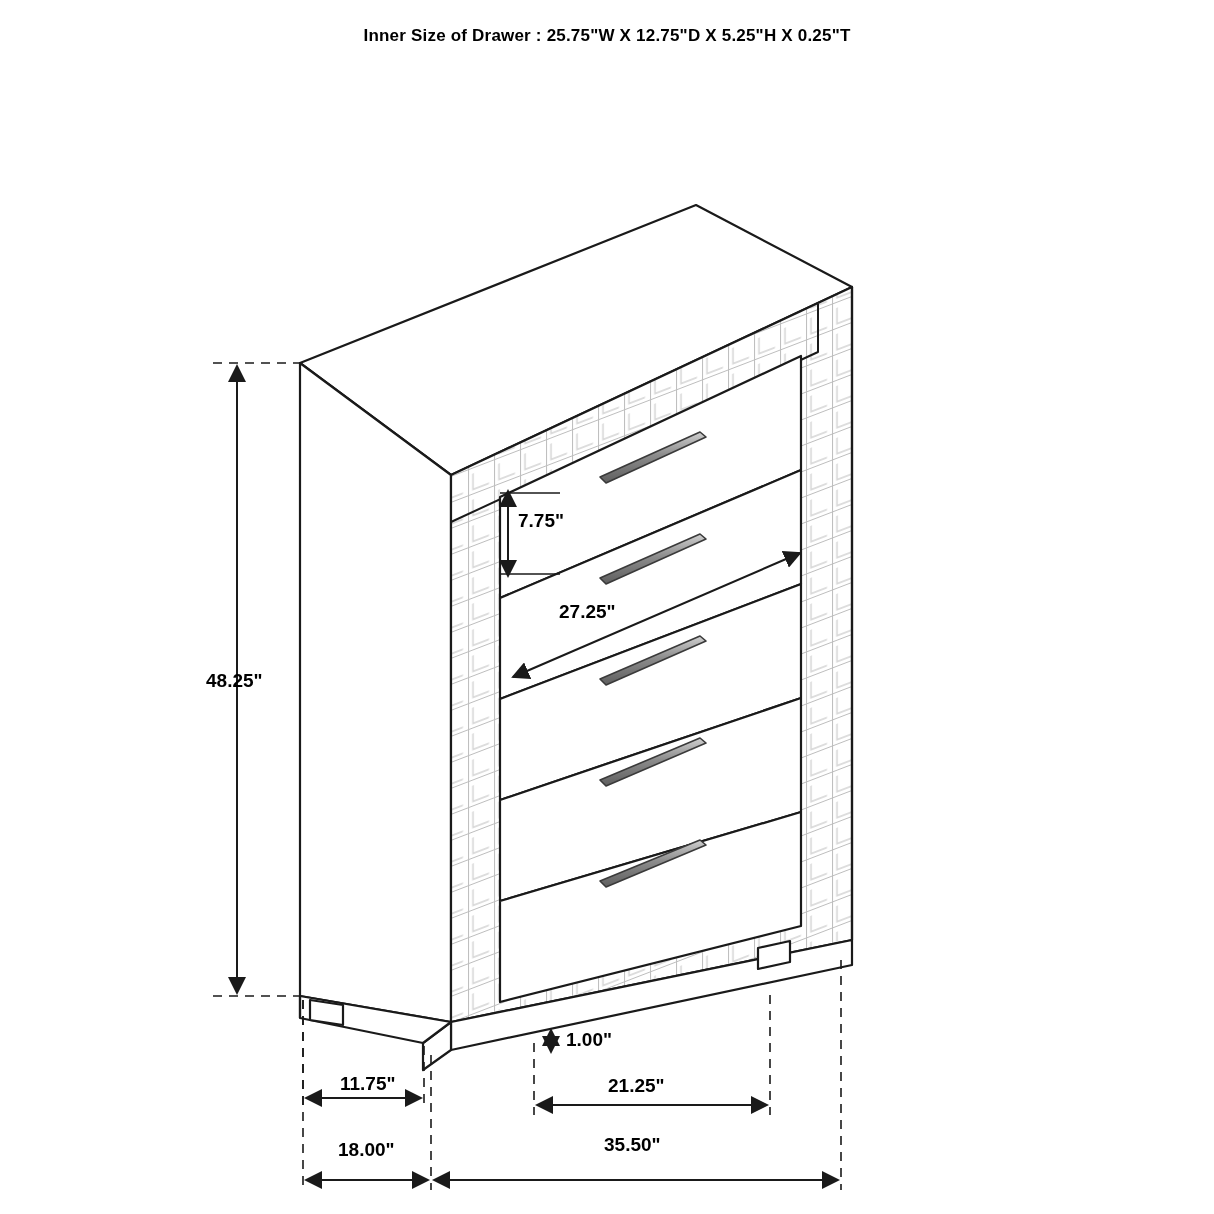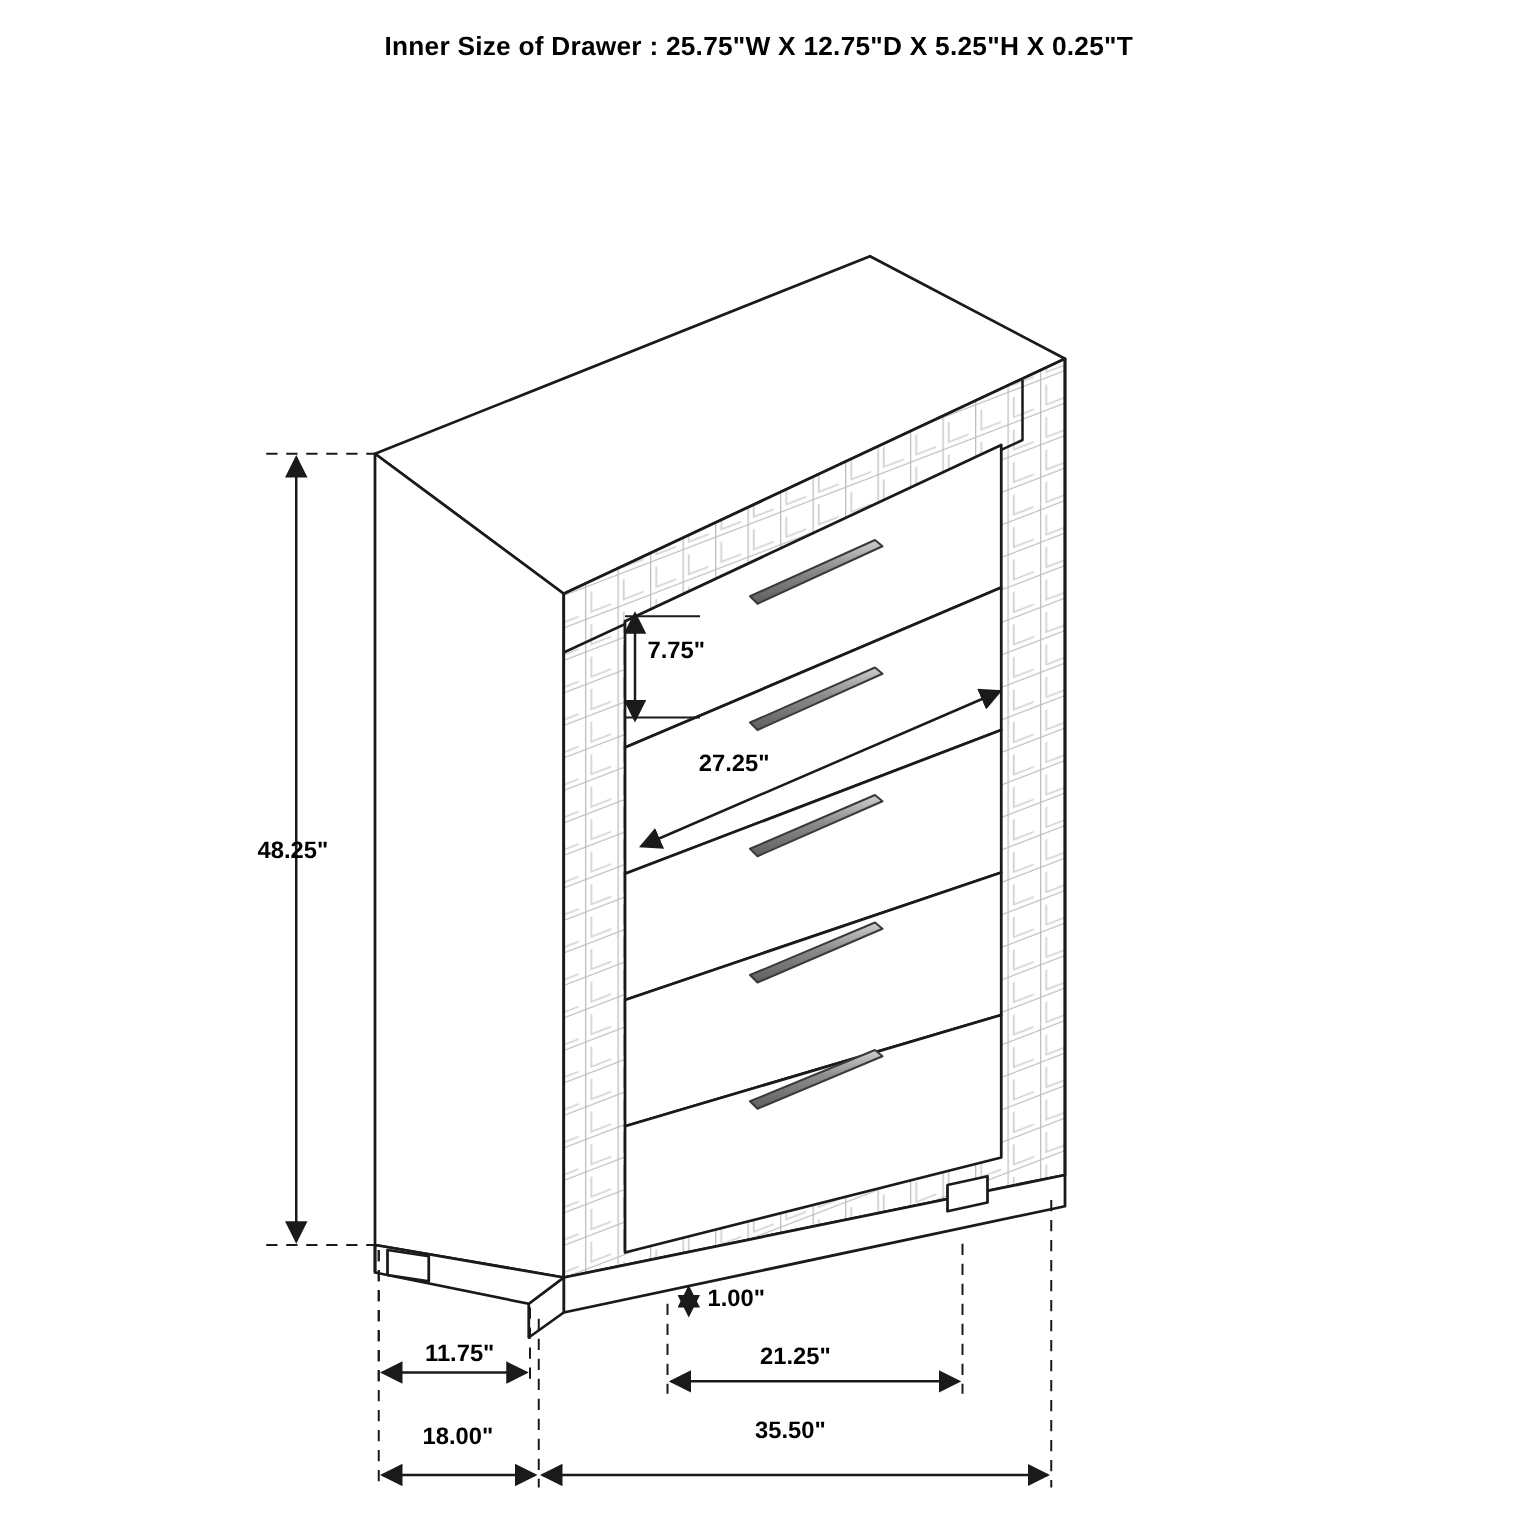--- a/index.html
+++ b/index.html
@@ -17,21 +17,21 @@
     height: 1214px;
     overflow: hidden;
     background: #ffffff;
   }
   #title {
     position: absolute;
     left: 0;
     top: 26px;
     width: 1214px;
     text-align: center;
-    font-size: 21px;
+    font-size: 17px;
     font-weight: bold;
     letter-spacing: 0.2px;
     color: #000000;
   }
   #drawing {
     position: absolute;
     left: 0;
     top: 0;
     width: 1214px;
     height: 1214px;

